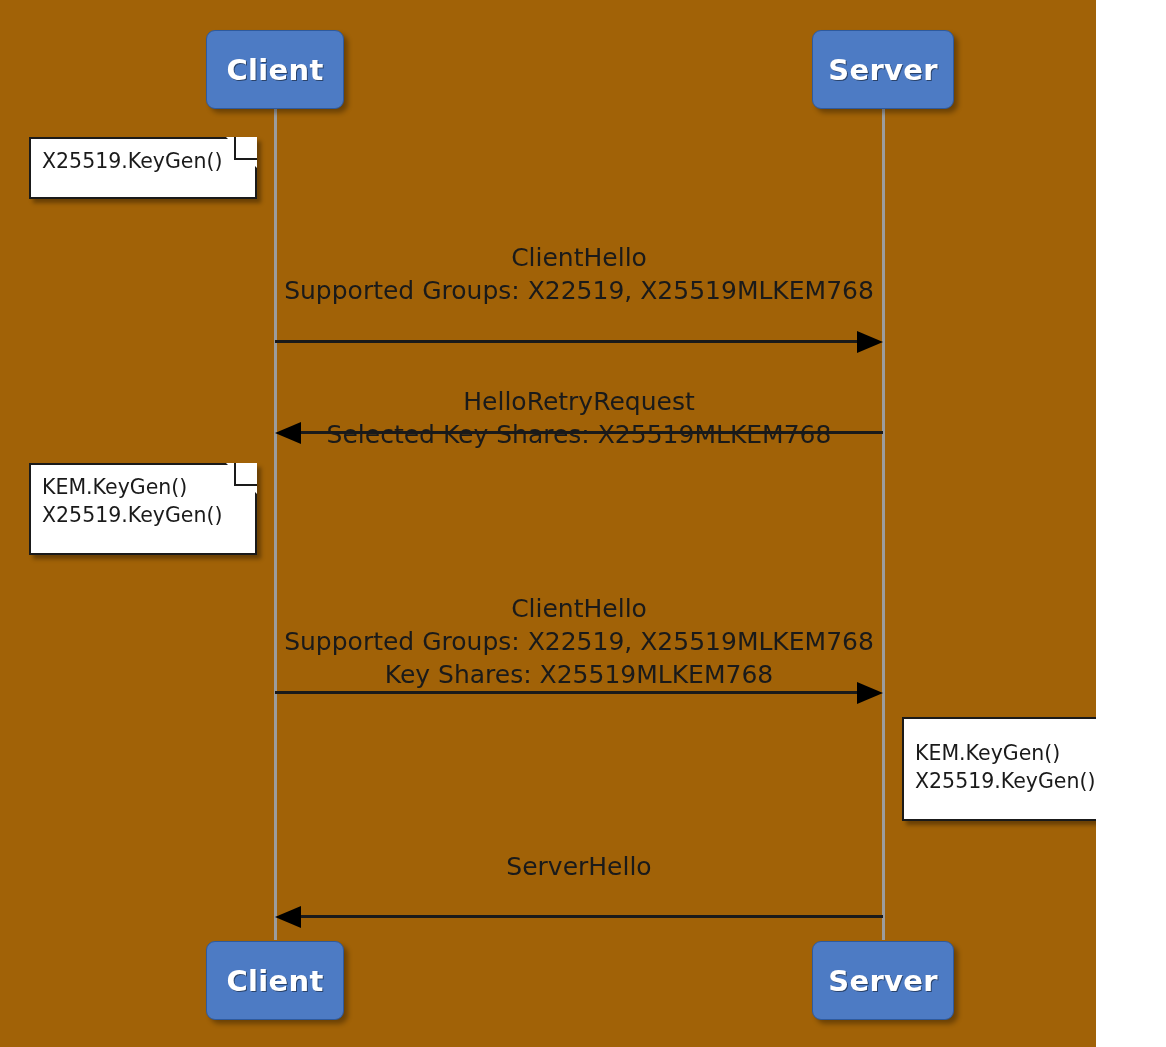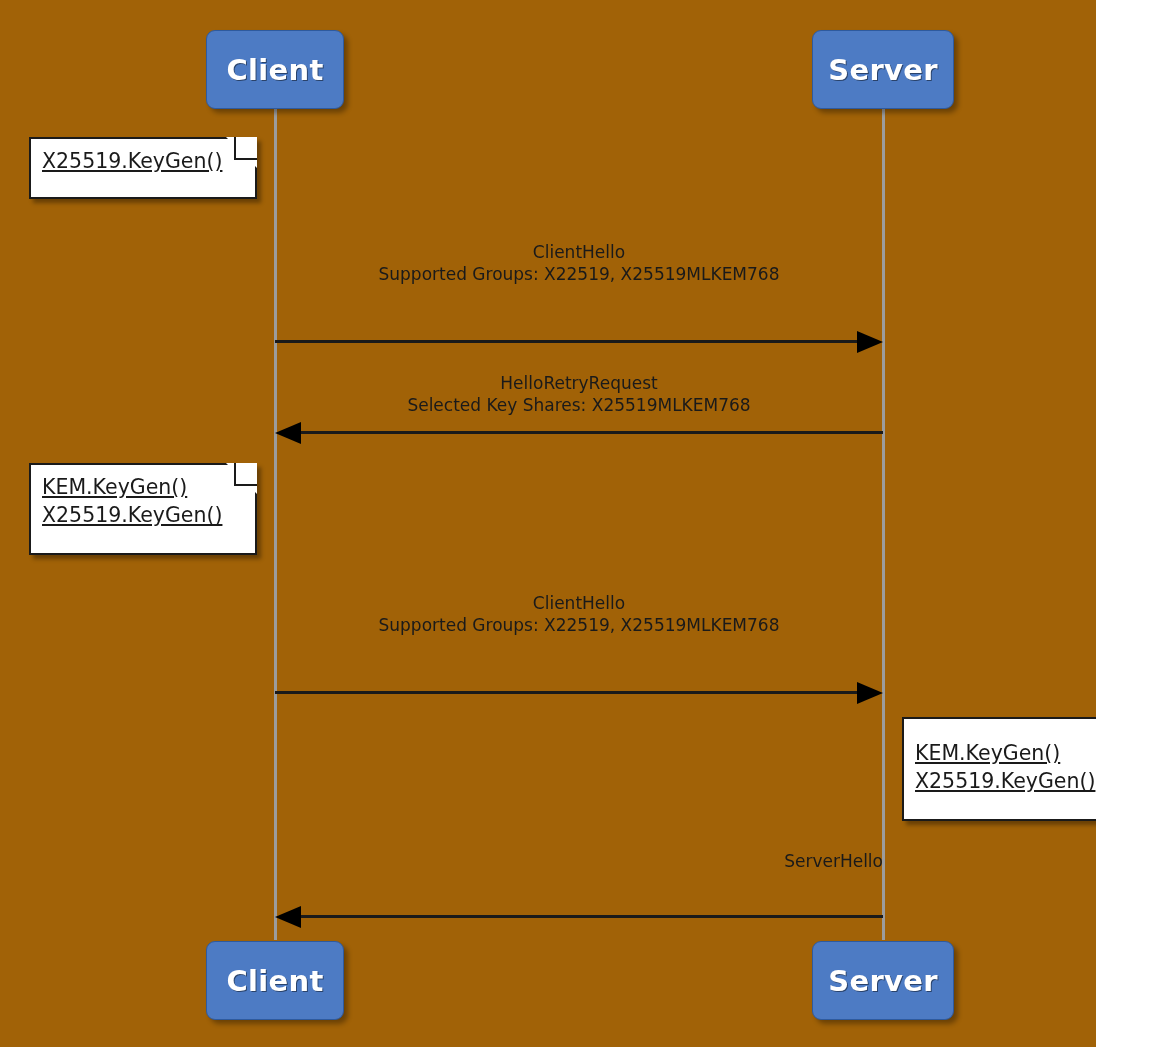--- a/index.html
+++ b/index.html
@@ -73,21 +73,21 @@
     border-left: 26px solid #000000;
   }
   .arrowhead.left {
     border-top: 11px solid transparent;
     border-bottom: 11px solid transparent;
     border-right: 26px solid #000000;
   }
   .msg-label {
     position: absolute;
     text-align: center;
-    font-size: 17px;
+    font-size: 25px;
     color: #1a1a1a;
     line-height: 1.32;
     white-space: nowrap;
     z-index: 4;
   }
   .msg-label div { white-space: nowrap; }
 
   
   .note {
     position: absolute;
@@ -103,21 +103,21 @@
   }
   .note .fold-edge {
     position: absolute;
     top: -2px;
     right: -2px;
     width: 31px;
     height: 31px;
     pointer-events: none;
   }
   .note .fold-edge svg { display: block; }
-  .note .note-text { position: relative; z-index: 2; text-decoration: underline; }
+  .note .note-text { position: relative; z-index: 2; }
 </style>
 </head>
 <body>
 
 <div id="diagram-root">
 
   <div class="lifeline" style="left:274px; top:108px; height:832px;"></div>
   <div class="lifeline" style="left:882px; top:108px; height:832px;"></div>
 
   <div class="participant" style="left:206px; top:30px; width:138px; height:79px;">
@@ -140,21 +140,21 @@
     </div>
   </div>
 
   <div class="msg-label" style="left:275px; top:241px; width:608px;">
     <div>ClientHello</div>
     <div>Supported Groups: X22519, X25519MLKEM768</div>
   </div>
   <div class="msg-line" style="left:275px; top:340px; width:584px;"></div>
   <div class="arrowhead right" style="left:857px; top:331px;"></div>
 
-  <div class="msg-label" style="left:275px; top:372px; width:608px;">
+  <div class="msg-label" style="left:275px; top:385px; width:608px;">
     <div>HelloRetryRequest</div>
     <div>Selected Key Shares: X25519MLKEM768</div>
   </div>
   <div class="msg-line" style="left:301px; top:431px; width:582px;"></div>
   <div class="arrowhead left" style="left:275px; top:422px;"></div>
 
   <div class="note" style="left:29px; top:463px; width:228px; height:92px;">
     <span class="fold-edge">
       <svg width="31" height="31" viewBox="0 0 31 31">
         <polygon points="31,0 31,31 0,0" fill="#ffffff"></polygon>
@@ -163,38 +163,39 @@
     </span>
     <div class="note-text">
       <div>KEM.KeyGen()</div>
       <div>X25519.KeyGen()</div>
     </div>
   </div>
 
   <div class="msg-label" style="left:275px; top:592px; width:608px;">
     <div>ClientHello</div>
     <div>Supported Groups: X22519, X25519MLKEM768</div>
+    <div>Key Shares: X25519MLKEM768</div>
   </div>
   <div class="msg-line" style="left:275px; top:691px; width:584px;"></div>
   <div class="arrowhead right" style="left:857px; top:682px;"></div>
 
   <div class="note" style="left:902px; top:717px; width:228px; height:104px;">
     <span class="fold-edge">
       <svg width="31" height="31" viewBox="0 0 31 31">
         <polygon points="31,0 31,31 0,0" fill="#ffffff"></polygon>
         <polyline points="9,0 9,22 31,22" fill="none" stroke="#1a1a1a" stroke-width="2"></polyline>
       </svg>
     </span>
     <div class="note-text" style="padding-top:12px;">
       <div>KEM.KeyGen()</div>
       <div>X25519.KeyGen()</div>
     </div>
   </div>
 
-  <div class="msg-label" style="left:275px; top:850px; width:608px;text-align:right;">
+  <div class="msg-label" style="left:275px; top:850px; width:608px;">
     <div>ServerHello</div>
   </div>
   <div class="msg-line" style="left:301px; top:915px; width:582px;"></div>
   <div class="arrowhead left" style="left:275px; top:906px;"></div>
 
   <div class="participant" style="left:206px; top:941px; width:138px; height:79px;">
     <span>Client</span>
   </div>
   <div class="participant" style="left:812px; top:941px; width:142px; height:79px;">
     <span>Server</span>

